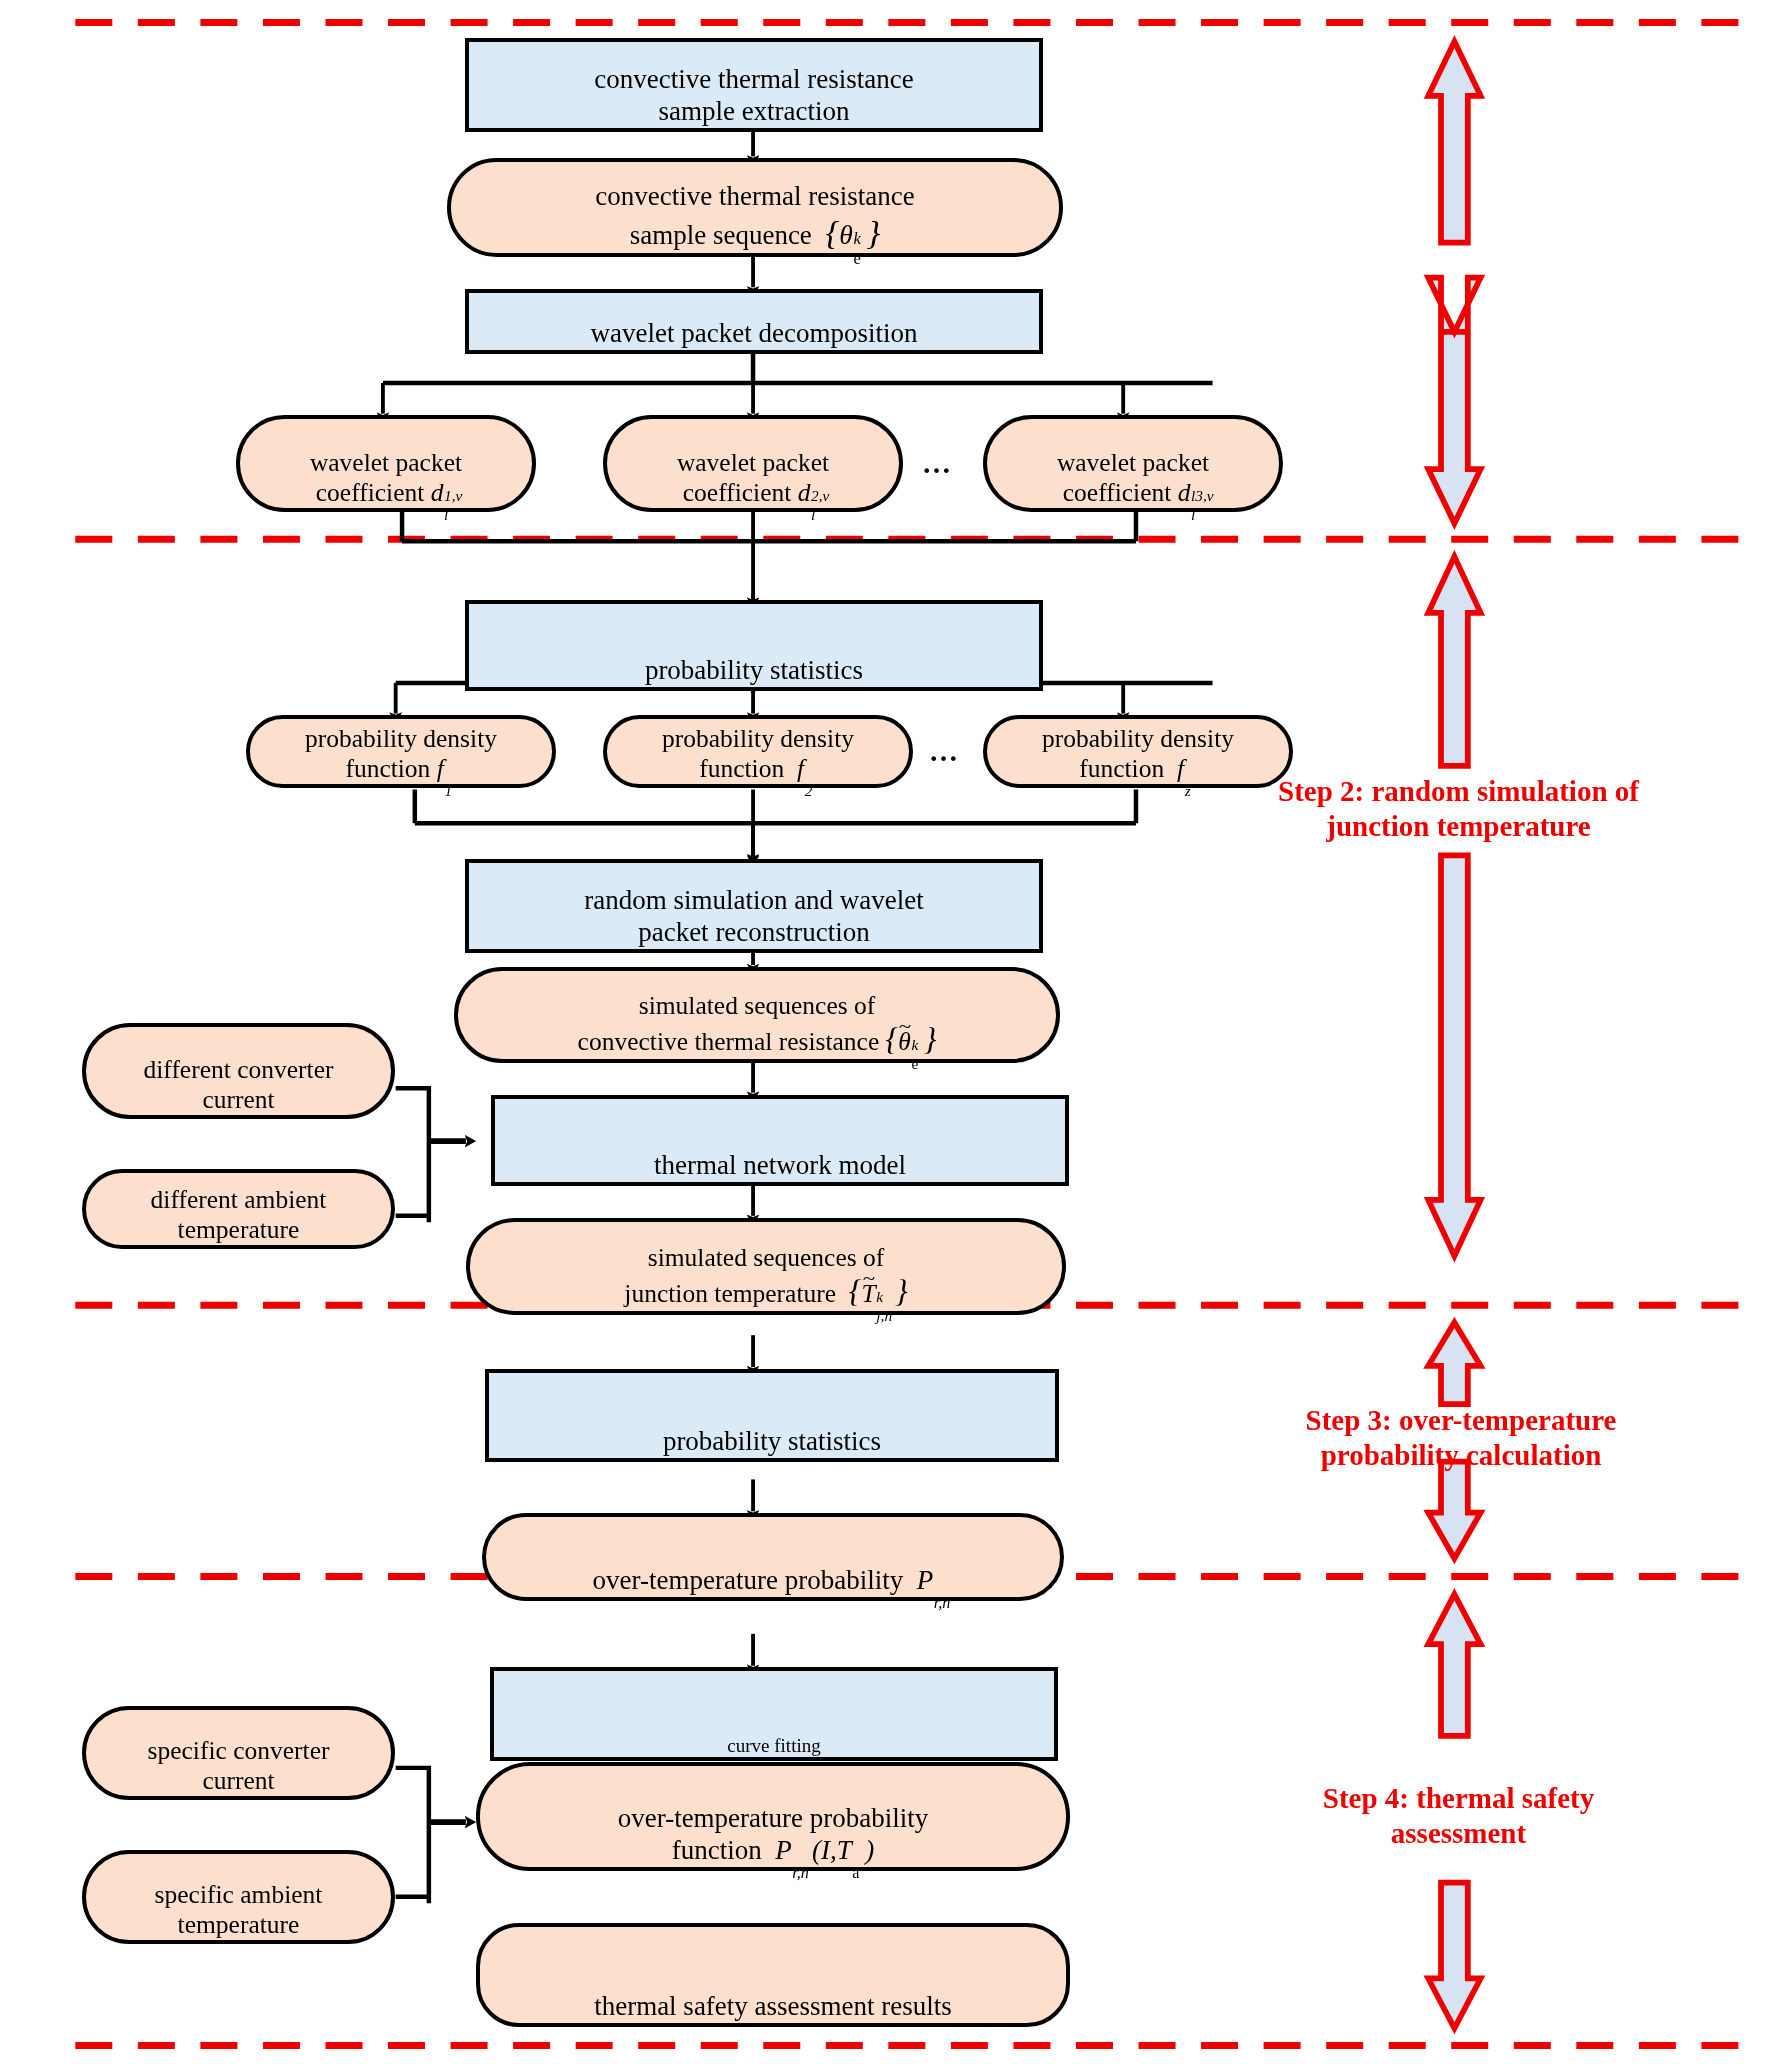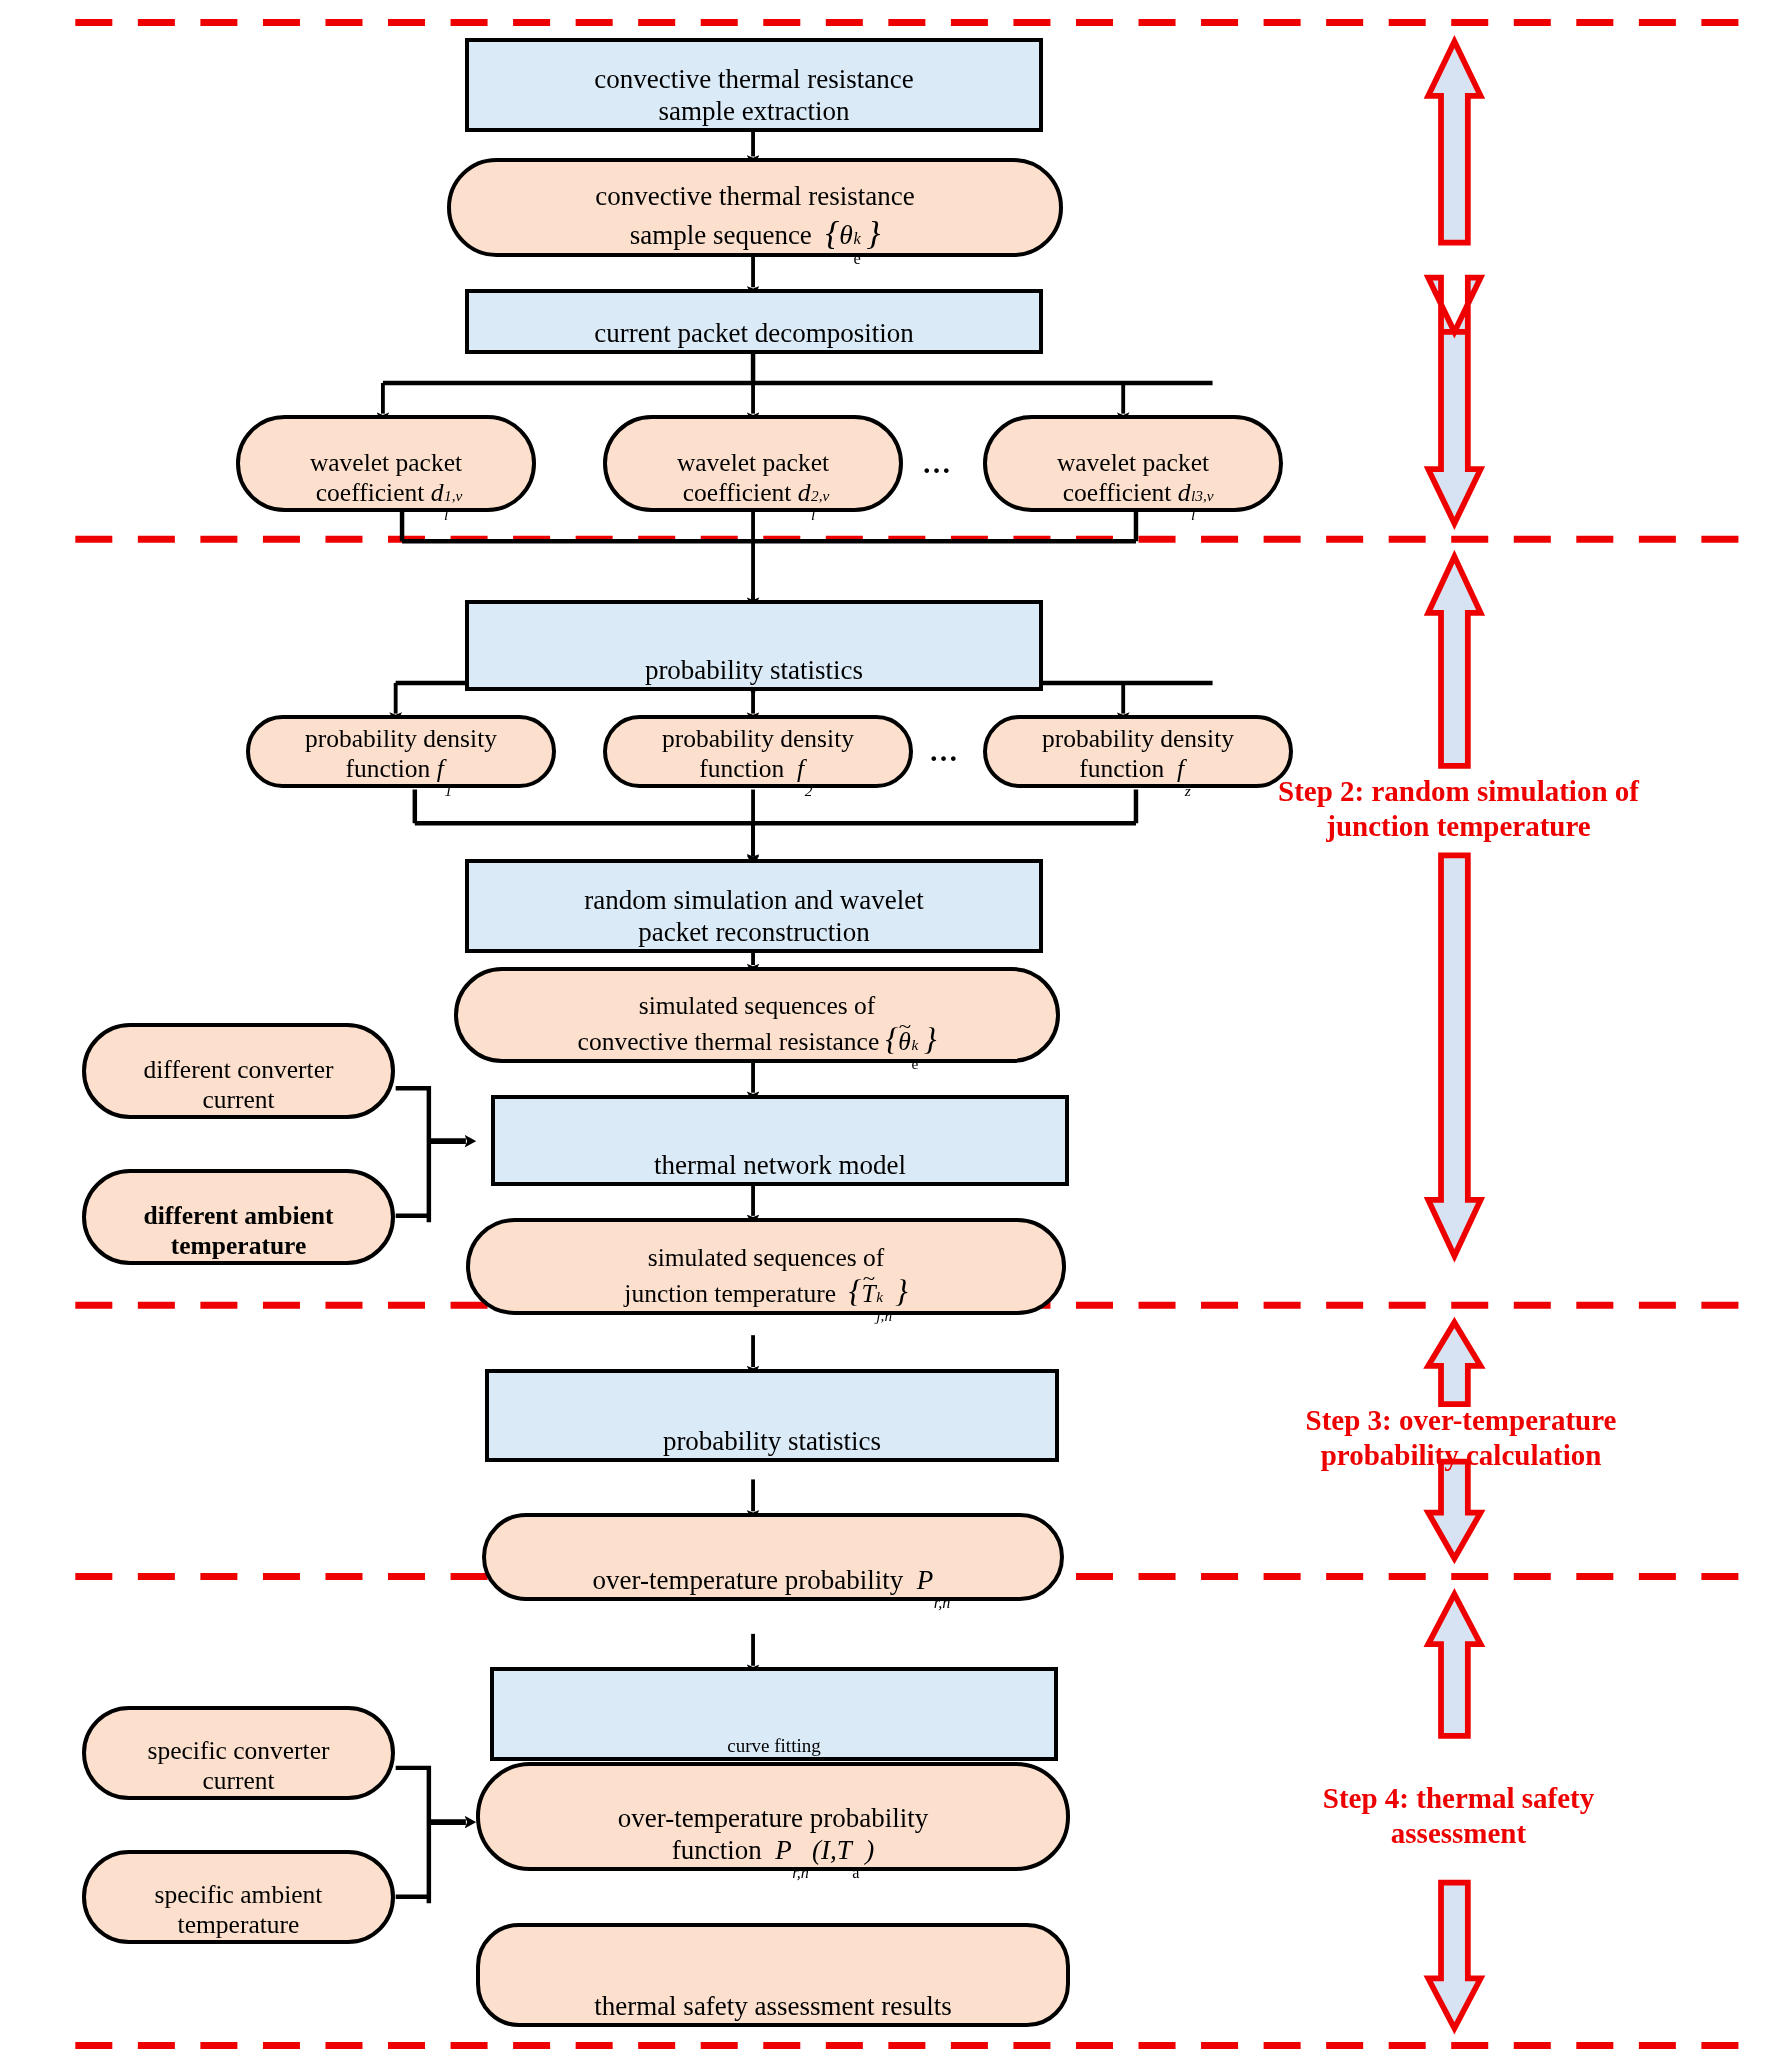--- a/index.html
+++ b/index.html
@@ -140,21 +140,21 @@
   </div>
 
   <div class="node term" style="left:447px;top:158px;width:616px;height:99px;border-radius:50px;font-size:27px;">
     <div class="txt">
       convective thermal resistance<br>sample sequence
       <span class="mi" style="font-size:1.02em;">&nbsp;<span class="brace">{</span><span class="mi">θ</span><span class="subsup"><span class="s1">k</span><span class="s2r">e</span></span>&nbsp;&nbsp;<span class="brace">}</span></span>
     </div>
   </div>
 
   <div class="node proc" style="left:465px;top:289px;width:578px;height:65px;font-size:27px;">
-    <div class="txt">current packet decomposition</div>
+    <div class="txt">wavelet packet decomposition</div>
   </div>
 
   <div class="node term" style="left:236px;top:415px;width:300px;height:97px;border-radius:49px;font-size:25.5px;">
     <div class="txt">
       wavelet packet<br>coefficient
       <span class="mi">d<span class="subsup"><span class="s1">1,<i>v</i></span><span class="s2">l</span></span></span>&nbsp;&nbsp;
     </div>
   </div>
 
   <div class="node term" style="left:603px;top:415px;width:300px;height:97px;border-radius:49px;font-size:25.5px;">
@@ -210,21 +210,21 @@
     <div class="txt">
       simulated sequences of<br>convective thermal resistance
       <span class="mi"><span class="brace">{</span><span class="tilde"><span class="mi">θ</span></span><span class="subsup"><span class="s1">k</span><span class="s2r">e</span></span>&nbsp;&nbsp;<span class="brace">}</span></span>
     </div>
   </div>
 
   <div class="node term" style="left:82px;top:1023px;width:313px;height:96px;border-radius:48px;font-size:25.5px;">
     <div class="txt">different converter<br>current</div>
   </div>
 
-  <div class="node term" style="left:82px;top:1169px;width:313px;height:96px;border-radius:48px;font-size:25.5px;font-weight:bold;">
+  <div class="node term" style="left:82px;top:1169px;width:313px;height:80px;border-radius:48px;font-size:25.5px;">
     <div class="txt">different ambient<br>temperature</div>
   </div>
 
   <div class="node proc" style="left:479px;top:1095px;width:578px;height:91px;font-size:27px;margin-left:12px;">
     <div class="txt">thermal network model</div>
   </div>
 
   <div class="node term" style="left:466px;top:1218px;width:600px;height:97px;border-radius:49px;font-size:25.5px;">
     <div class="txt">
       simulated sequences of<br>junction temperature&nbsp;

